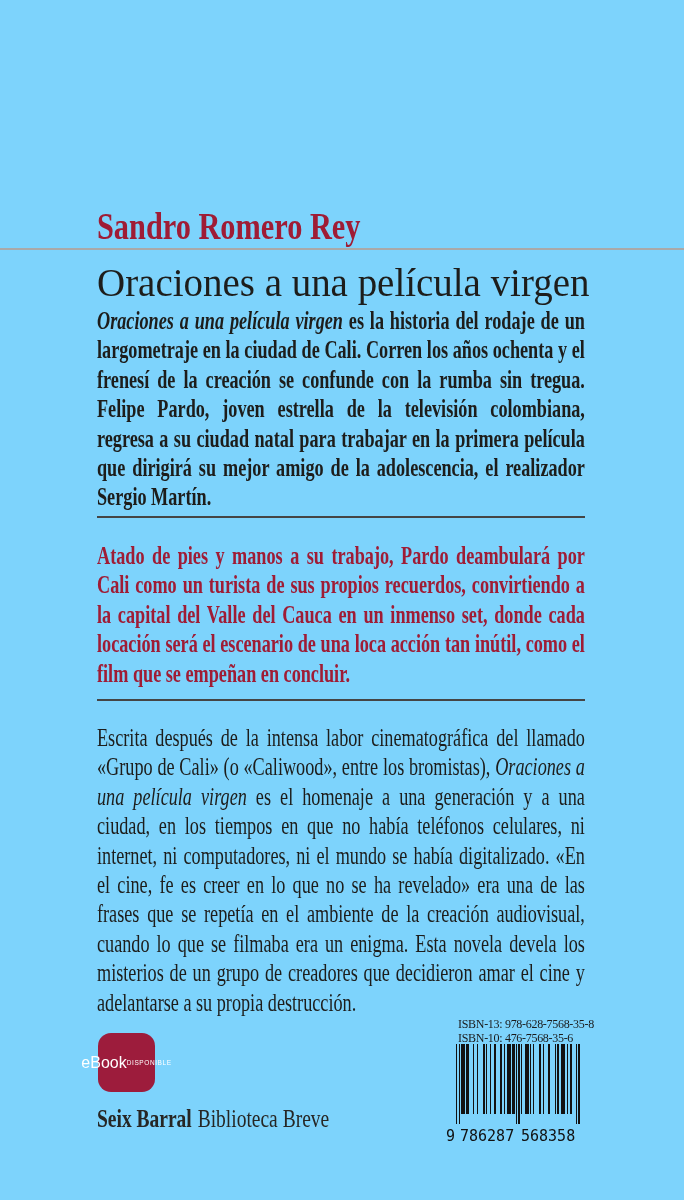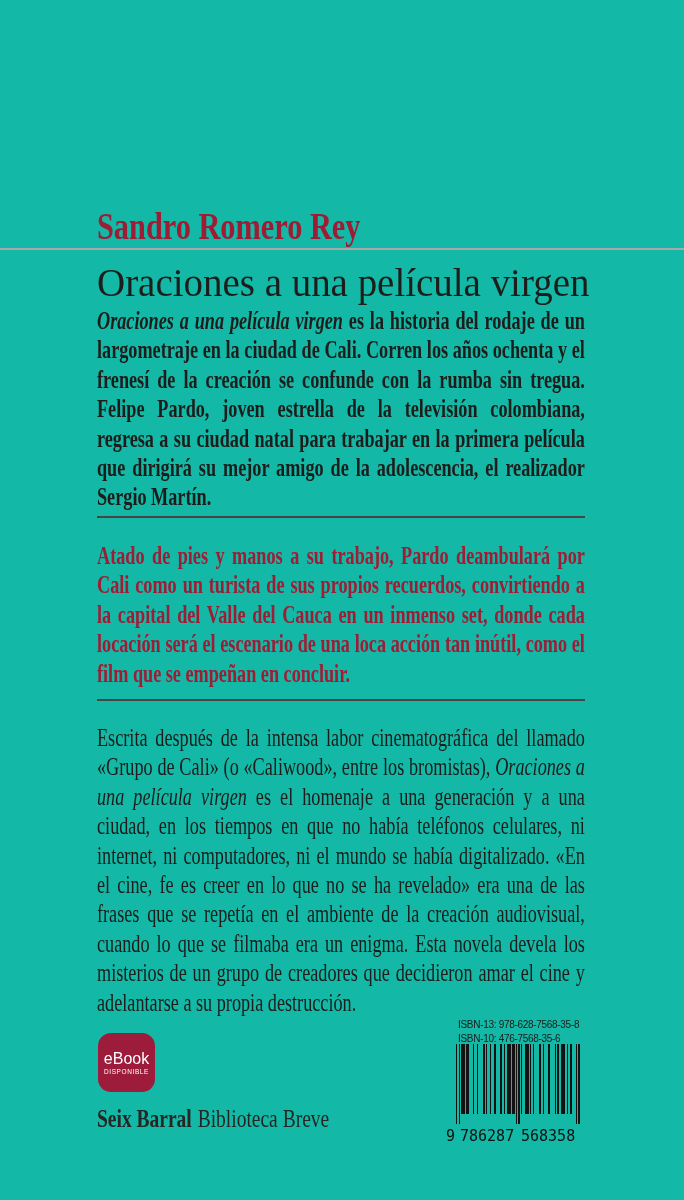--- a/index.html
+++ b/index.html
@@ -1,18 +1,18 @@
 <!DOCTYPE html>
 <html lang="es" style="--accent-red: #9f1c35; --badge-red: #9d1c3c; --text: #1d1d1b; --rule-gray: #a9a9a9; --rule-dark: #454545;"><head>
 <meta charset="utf-8">
 <style>
   html,body{margin:0;padding:0;background:#e8e8e8;}
   .page{
     position:relative;width:684px;height:1200px;margin:0 auto;
-    background:#14b8a6;overflow:hidden;
+    background:#7dd3fc;overflow:hidden;
     font-family:"Liberation Serif","DejaVu Serif",serif;
     color:var(--text,#1d1d1b);
   }
   .rule{position:absolute;height:2px;}
   .rule-full{left:0;top:248;top:248px;width:684px;background:var(--rule-gray,#a9a9a9);}
   .rule-col{left:97px;width:488px;background:var(--rule-dark,#454545);}
   .rule-a{top:516px;}
   .rule-b{top:699px;}
 
   .author{
@@ -33,36 +33,36 @@
     transform:scaleX(.70);transform-origin:left top;
   }
   .para .it{font-style:italic;}
   .synopsis{top:306px;font-weight:bold;}
   .highlight{top:541px;font-weight:bold;color:var(--accent-red,#9f1c35);}
   .about{top:723px;}
 
   .ebook-badge{
     position:absolute;left:98px;top:1033px;width:57px;height:59px;
     background:var(--badge-red,#9d1c3c);border-radius:13px;
-    display:flex;flex-direction:column;align-items:center;justify-content:center;
+    display:flex;flex-direction:row;align-items:center;justify-content:center;
     color:#fff;font-family:"Liberation Sans",sans-serif;text-align:center;
   }
   .ebook-line1{font-size:16px;line-height:17px;}
   .ebook-line2{font-size:6.5px;letter-spacing:.6px;line-height:9px;}
 
   .imprint{
     position:absolute;left:97px;top:1104px;font-size:25px;line-height:1.2;
     transform:scaleX(.78);transform-origin:left top;white-space:nowrap;
     color:#262624;
   }
   .imprint .pub{font-weight:bold;margin-right:.3em;}
 
   .isbn{
     position:absolute;left:458px;top:1018px;
-    font-family:Liberation Sans, sans-serif;font-size:10px;line-height:13.5px;
+    font-family:Liberation Serif, serif;font-size:12px;line-height:13.5px;
     letter-spacing:-.3px;color:#1a1a1a;white-space:nowrap;
   }
   .barcode{position:absolute;left:446px;top:1044px;}
   .barcode rect{fill:#121212;}
   .barcode text{
     font-family:"DejaVu Sans Mono","Liberation Mono",monospace;
     font-size:15px;fill:#111;
   }
 </style>
 </head>

